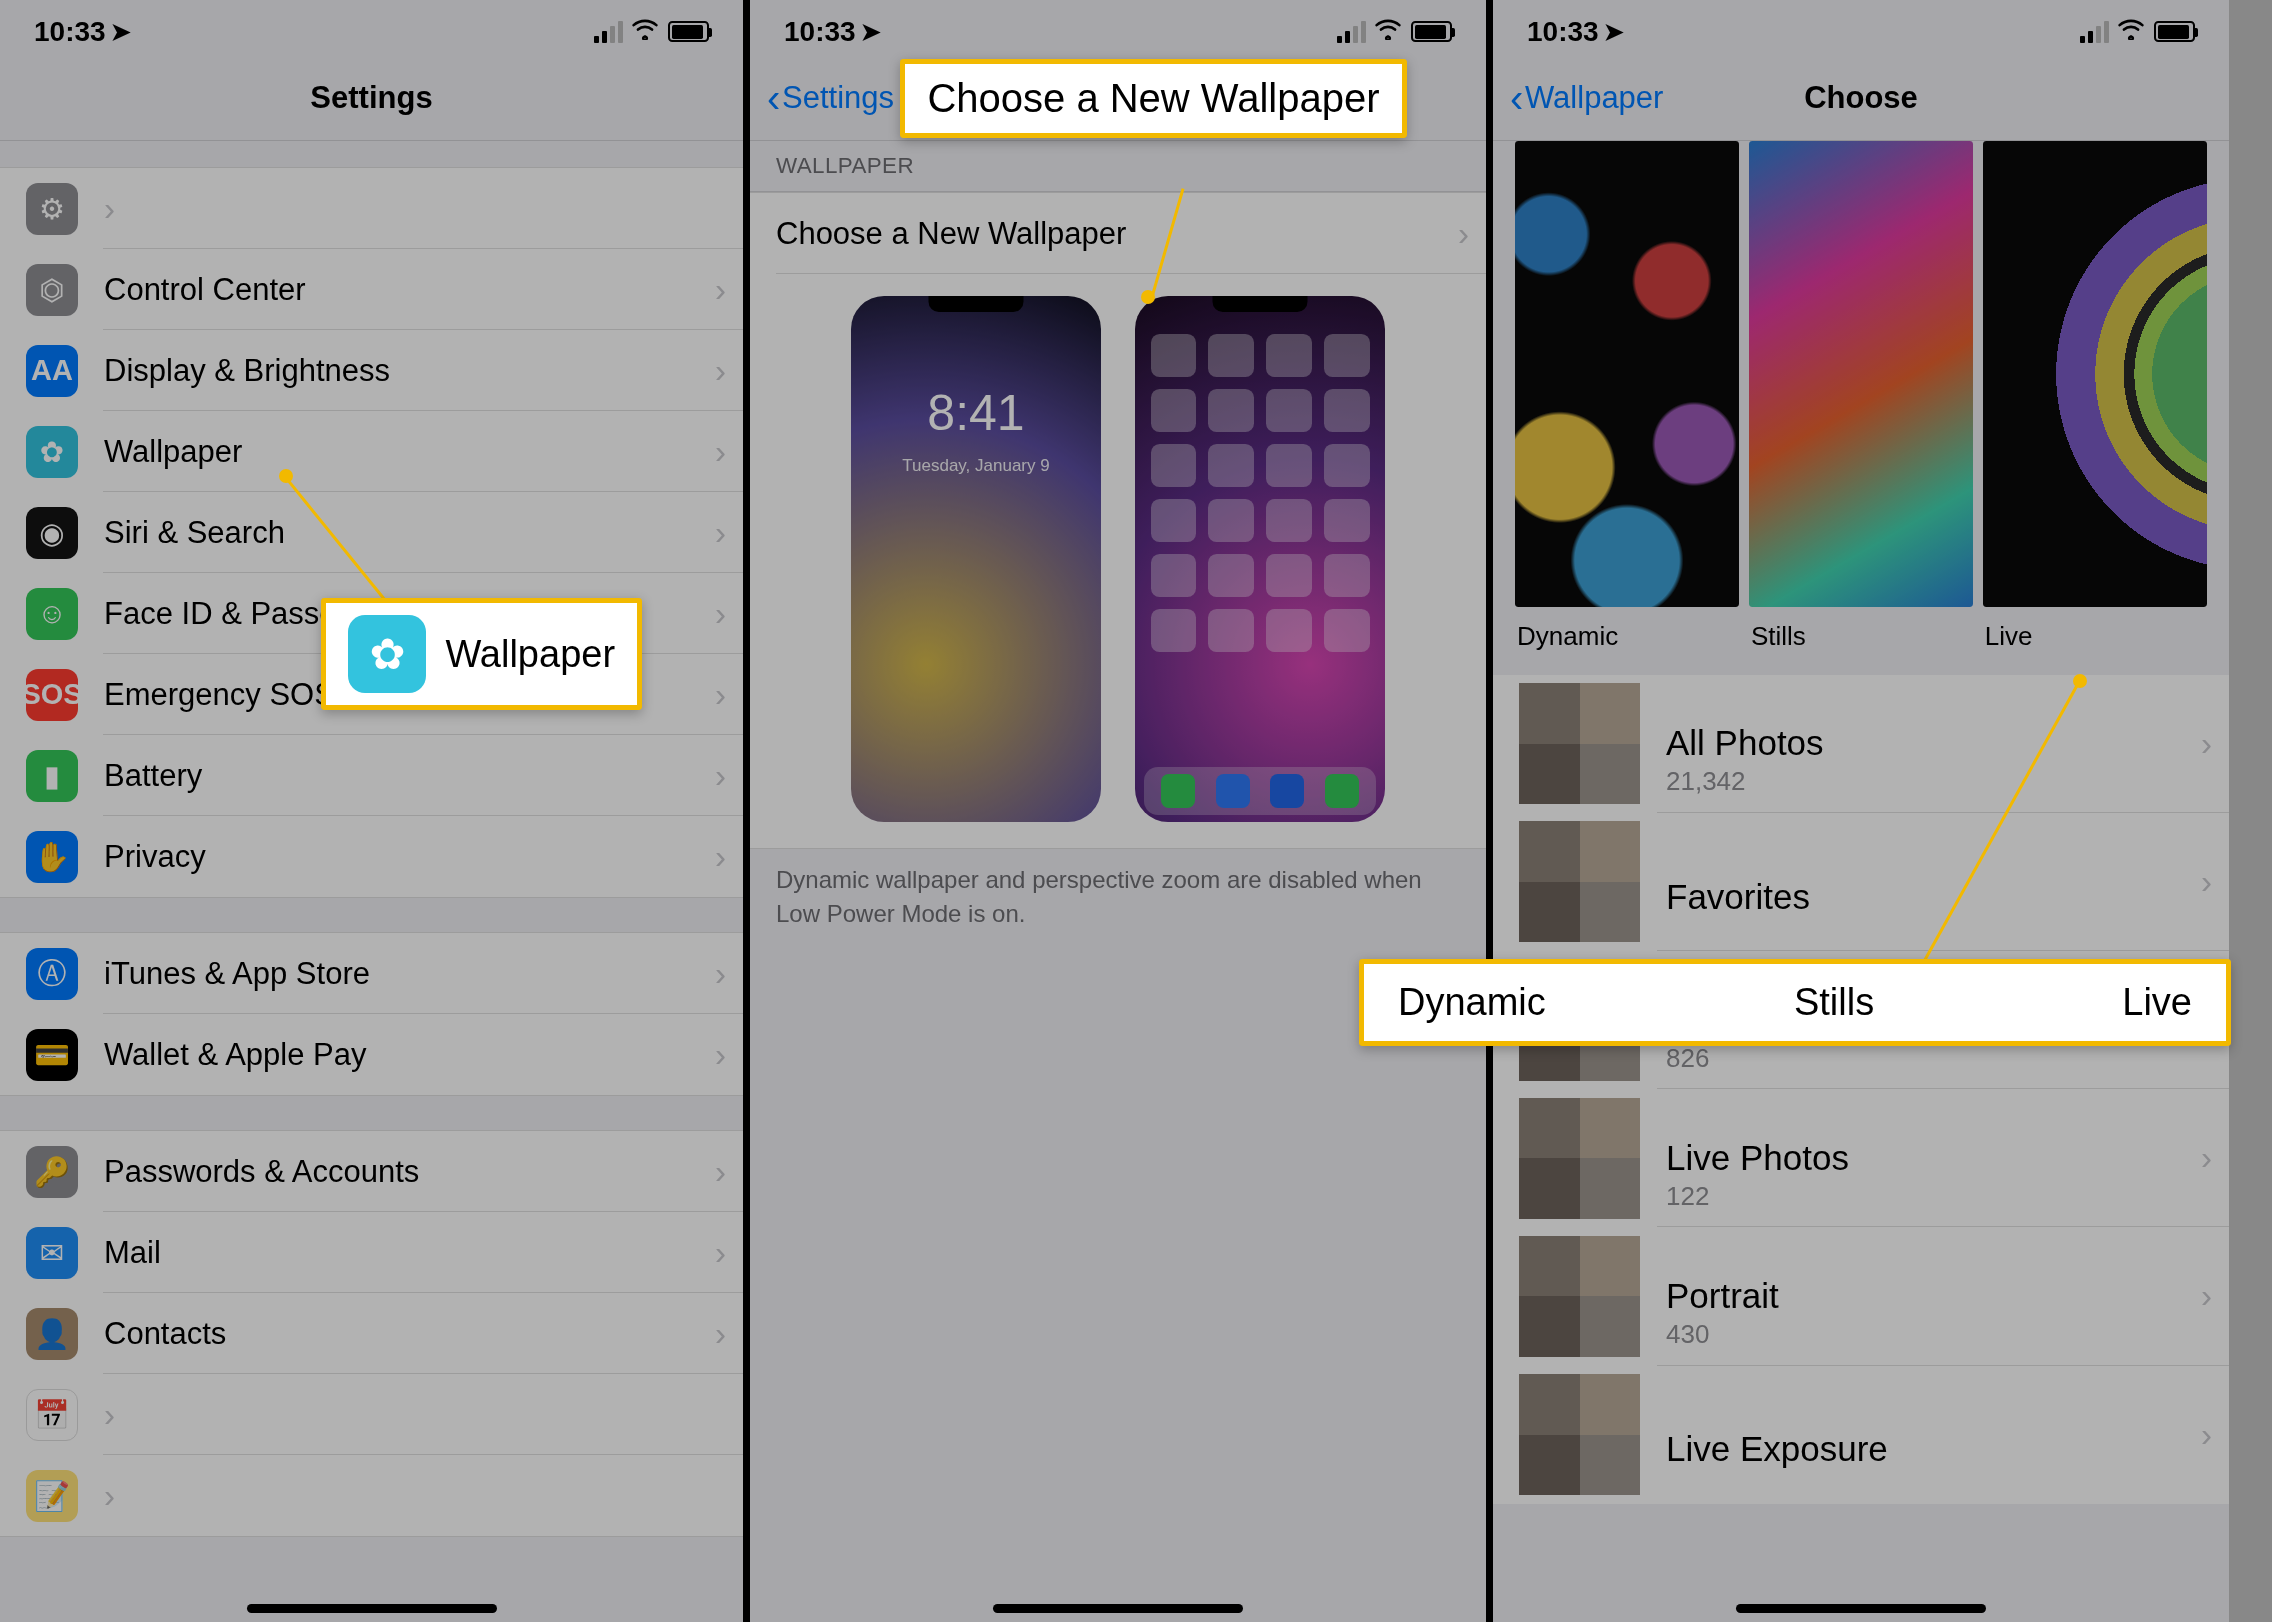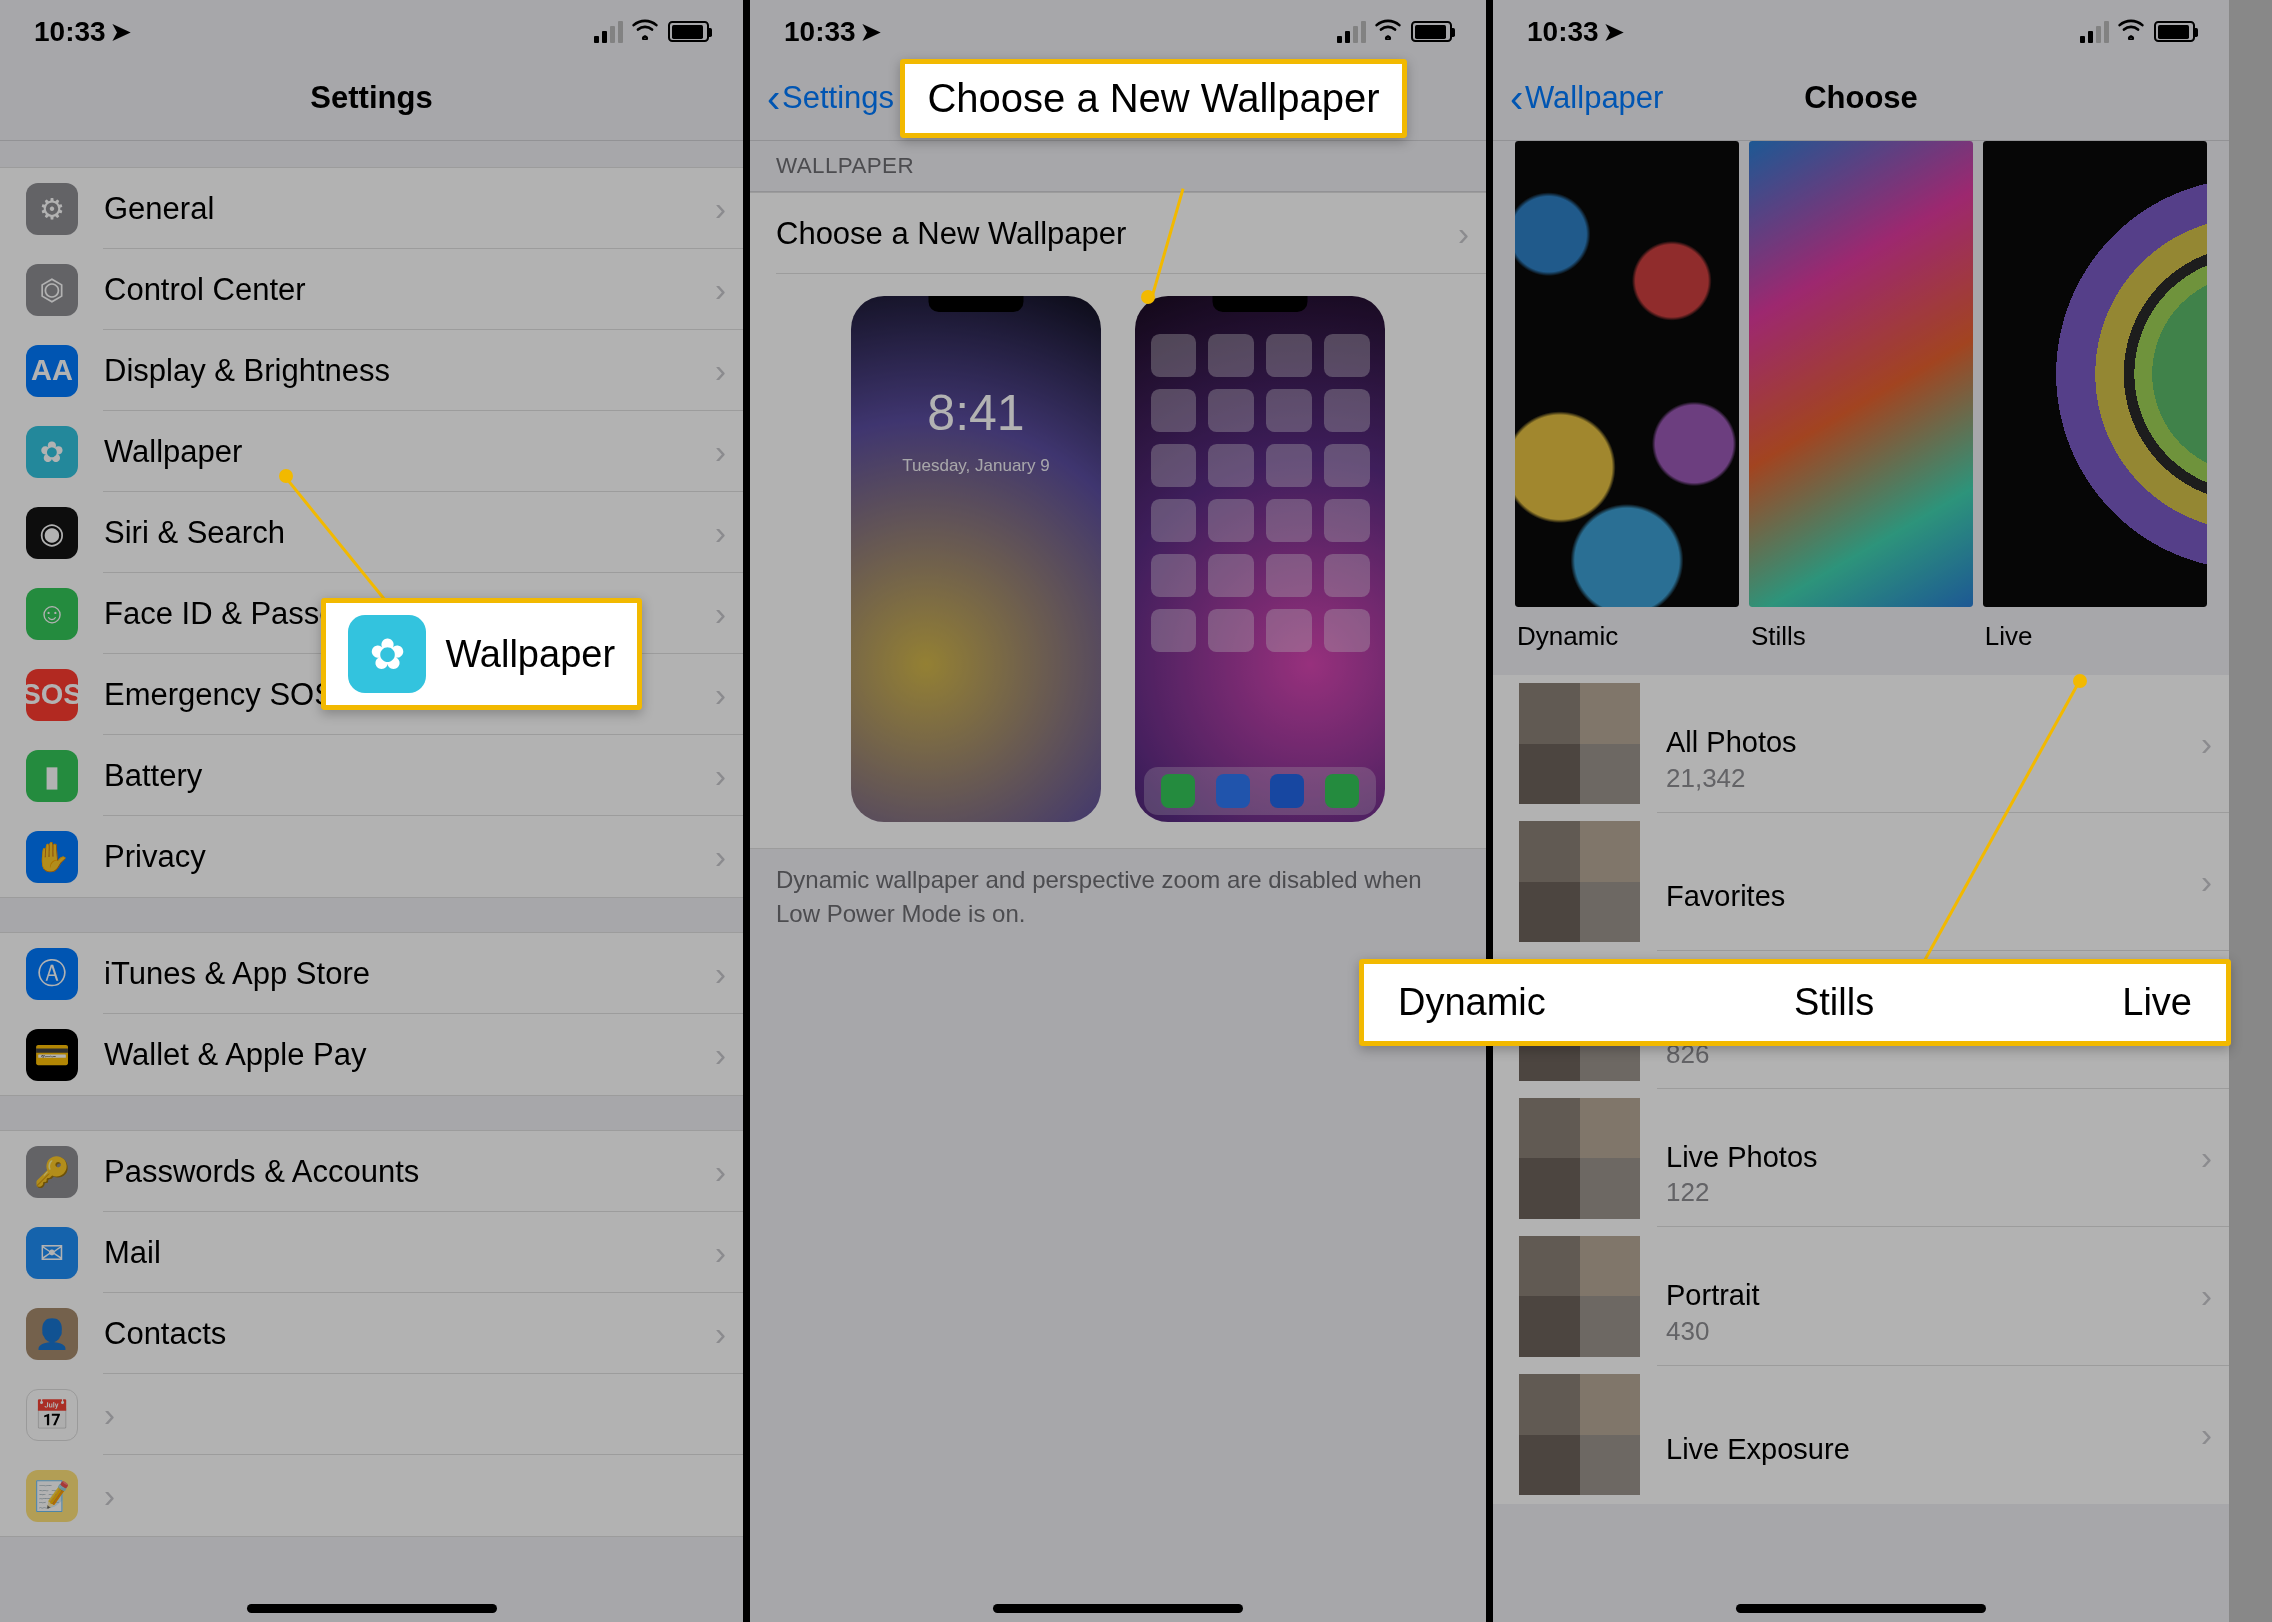--- a/index.html
+++ b/index.html
@@ -130,21 +130,21 @@
     width:121px;height:121px;
     margin-right:26px;
     flex-shrink:0;
     background:#999;
     display:grid; grid-template-columns:1fr 1fr; grid-template-rows:1fr 1fr;
   }
   .album-thumb span:nth-child(1){background:#8c8278;}
   .album-thumb span:nth-child(2){background:#b8a998;}
   .album-thumb span:nth-child(3){background:#6e645c;}
   .album-thumb span:nth-child(4){background:#9c958e;}
-  .album-text .t{font-size:29px;margin-top:33px;}
+  .album-text .t{font-size:35px;margin-top:33px;}
   .album-text .c{font-size:26px; color:#8e8e93; margin-top:3.4px;}
   .albums{background:#fff;}
 
   
   .home-ind{position:absolute; bottom:10.3px; left:50%; transform:translateX(-50%); width:250px; height:8.6px; background:#000; border-radius:8.6px; z-index:11;}
 
   
   .callout{
     position:absolute; z-index:200; background:#fff;
     border:5.2px solid #f2b900; border-radius:3.4px;
@@ -194,21 +194,20 @@
         </span>
     </div>
   </div>
   <div class="nav-bar">
     <div class="nav-title">Settings</div>
   </div>
   <div>
     <div class="group" style="margin-top:26px">
       <div class="row">
           <div class="icon ic-general">⚙︎</div>
-          <div class="label">General</div>
           <div class="chevron">›</div>
         </div>
       <div class="row">
           <div class="icon ic-cc">⏣</div>
           <div class="label">Control Center</div>
           <div class="chevron">›</div>
         </div>
       <div class="row">
           <div class="icon ic-display" style="font-weight:700">AA</div>
           <div class="label">Display &amp; Brightness</div>

